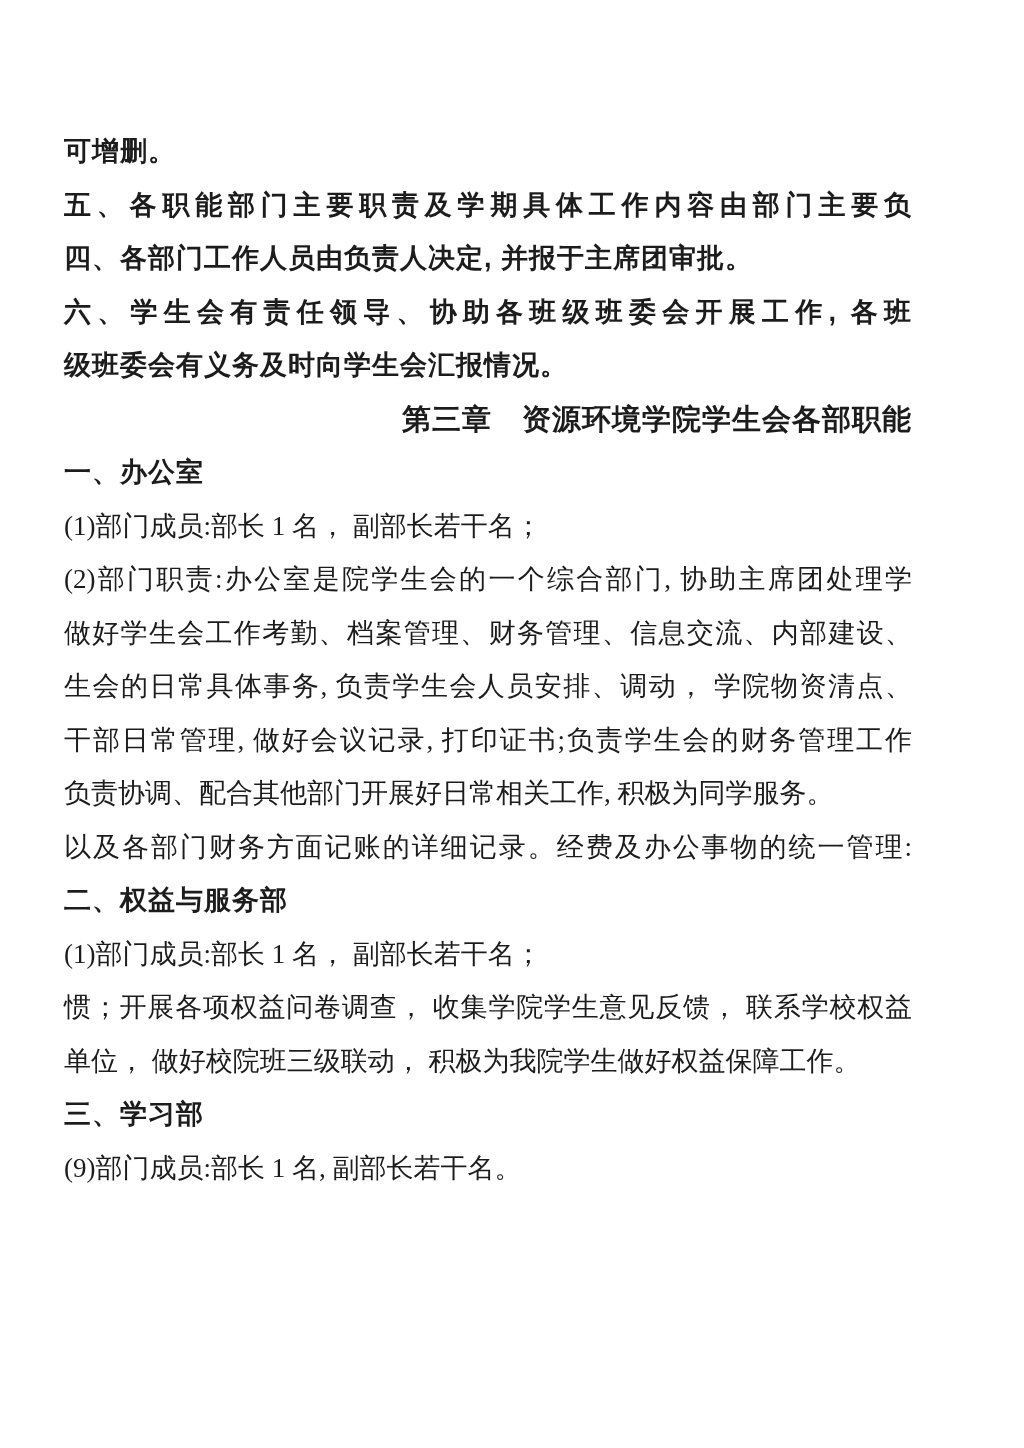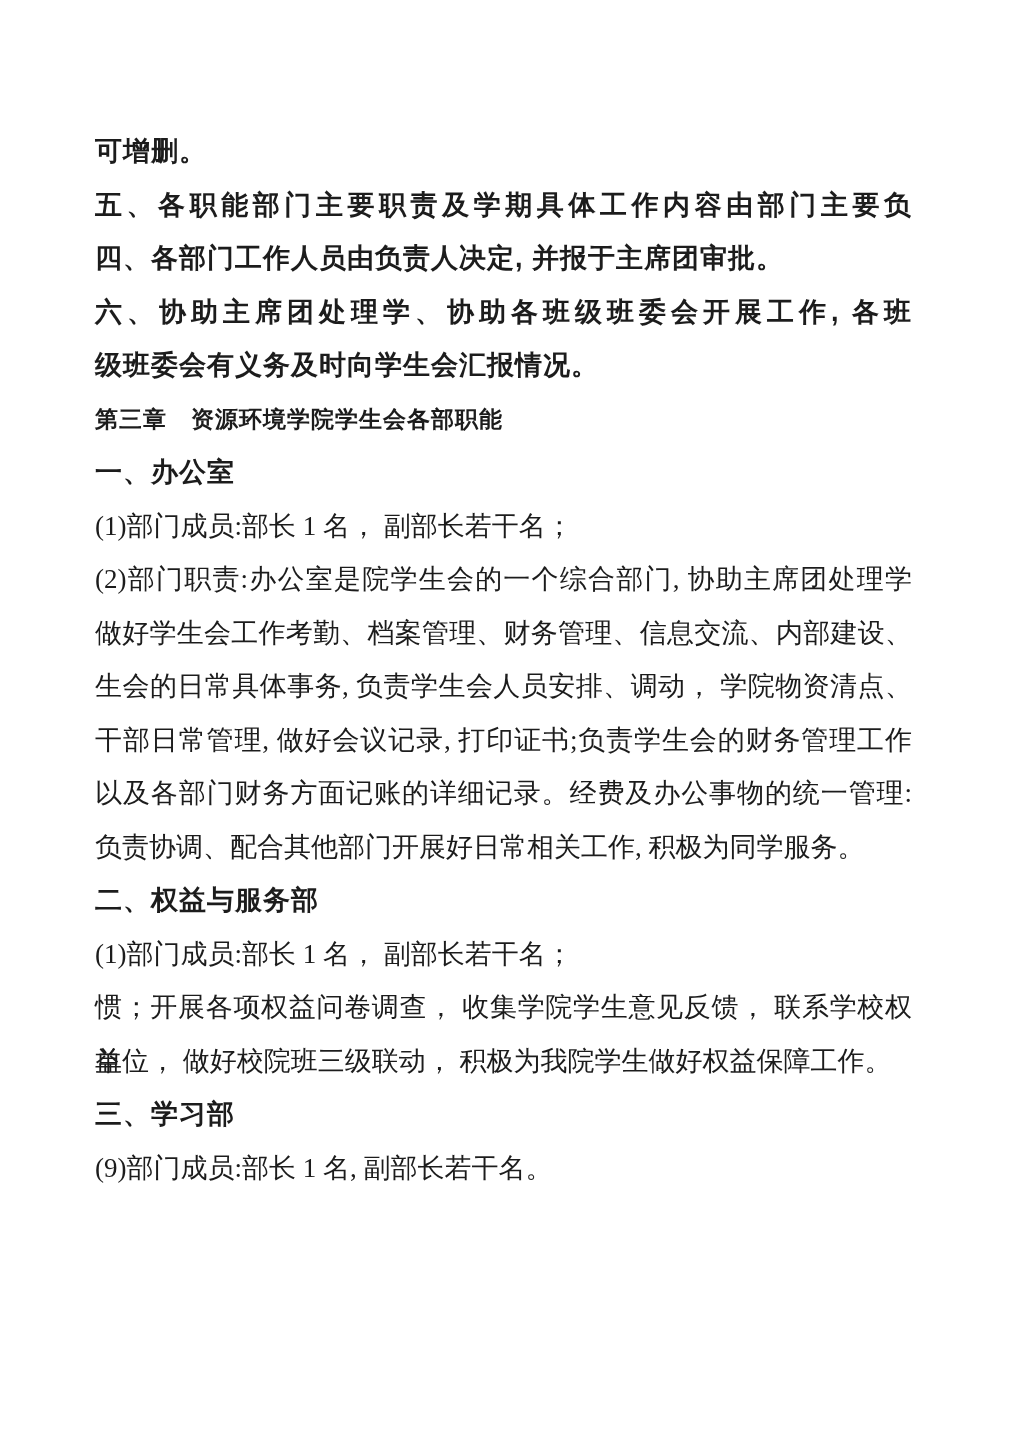--- a/index.html
+++ b/index.html
@@ -6,21 +6,21 @@
     margin: 0;
     padding: 0;
     background: #ffffff;
   }
   .page {
     position: relative;
     width: 1024px;
     height: 1448px;
     background: #ffffff;
     box-sizing: border-box;
-    padding: 125px 112px 0 95px;
+    padding: 125px 112px 0 64px;
     overflow: hidden;
   }
   .line {
     height: 53.5px;
     line-height: 53.5px;
     font-size: 27px;
     font-family: "Liberation Serif", "DejaVu Serif", serif;
     color: #1c1c1c;
     white-space: nowrap;
   }
@@ -28,53 +28,53 @@
   .hei {
     font-family: "Liberation Sans", "DejaVu Sans", sans-serif;
     font-weight: 700;
     font-size: 27px;
     letter-spacing: 1px;
   }
   
   .chapter {
     font-family: Liberation Sans, sans-serif;
     font-weight: 700;
-    font-size: 23px;
-    text-align: left;
+    font-size: 29px;
+    text-align: right;
     letter-spacing: 1px;
   }
   
   .j {
     white-space: normal;
     text-align: justify;
     text-align-last: justify;
     text-justify: inter-ideograph;
   }
 </style>
 </head>
 <body>
 
 <div class="page">
 
   <div class="line hei">可增删。</div>
   <div class="line hei j">五、各职能部门主要职责及学期具体工作内容由部门主要负</div>
   <div class="line hei">四、各部门工作人员由负责人决定, 并报于主席团审批。</div>
-  <div class="line hei j">六、协助主席团处理学、协助各班级班委会开展工作, 各班</div>
+  <div class="line hei j">六、学生会有责任领导、协助各班级班委会开展工作, 各班</div>
   <div class="line hei">级班委会有义务及时向学生会汇报情况。</div>
 
   <div class="line chapter">第三章　资源环境学院学生会各部职能</div>
 
   <div class="line hei">一、办公室</div>
   <div class="line">(1)部门成员:部长 1 名， 副部长若干名；</div>
   <div class="line j">(2)部门职责:办公室是院学生会的一个综合部门, 协助主席团处理学</div>
   <div class="line j">做好学生会工作考勤、档案管理、财务管理、信息交流、内部建设、</div>
   <div class="line j">生会的日常具体事务, 负责学生会人员安排、调动， 学院物资清点、</div>
   <div class="line j">干部日常管理, 做好会议记录, 打印证书;负责学生会的财务管理工作</div>
+  <div class="line">负责协调、配合其他部门开展好日常相关工作, 积极为同学服务。</div>
   <div class="line j">以及各部门财务方面记账的详细记录。经费及办公事物的统一管理:</div>
-  <div class="line">负责协调、配合其他部门开展好日常相关工作, 积极为同学服务。</div>
 
   <div class="line hei">二、权益与服务部</div>
   <div class="line">(1)部门成员:部长 1 名， 副部长若干名；</div>
   <div class="line j">惯；开展各项权益问卷调查， 收集学院学生意见反馈， 联系学校权益</div>
   <div class="line">单位， 做好校院班三级联动， 积极为我院学生做好权益保障工作。</div>
 
   <div class="line hei">三、学习部</div>
   <div class="line">(9)部门成员:部长 1 名, 副部长若干名。</div>
 
 </div>

